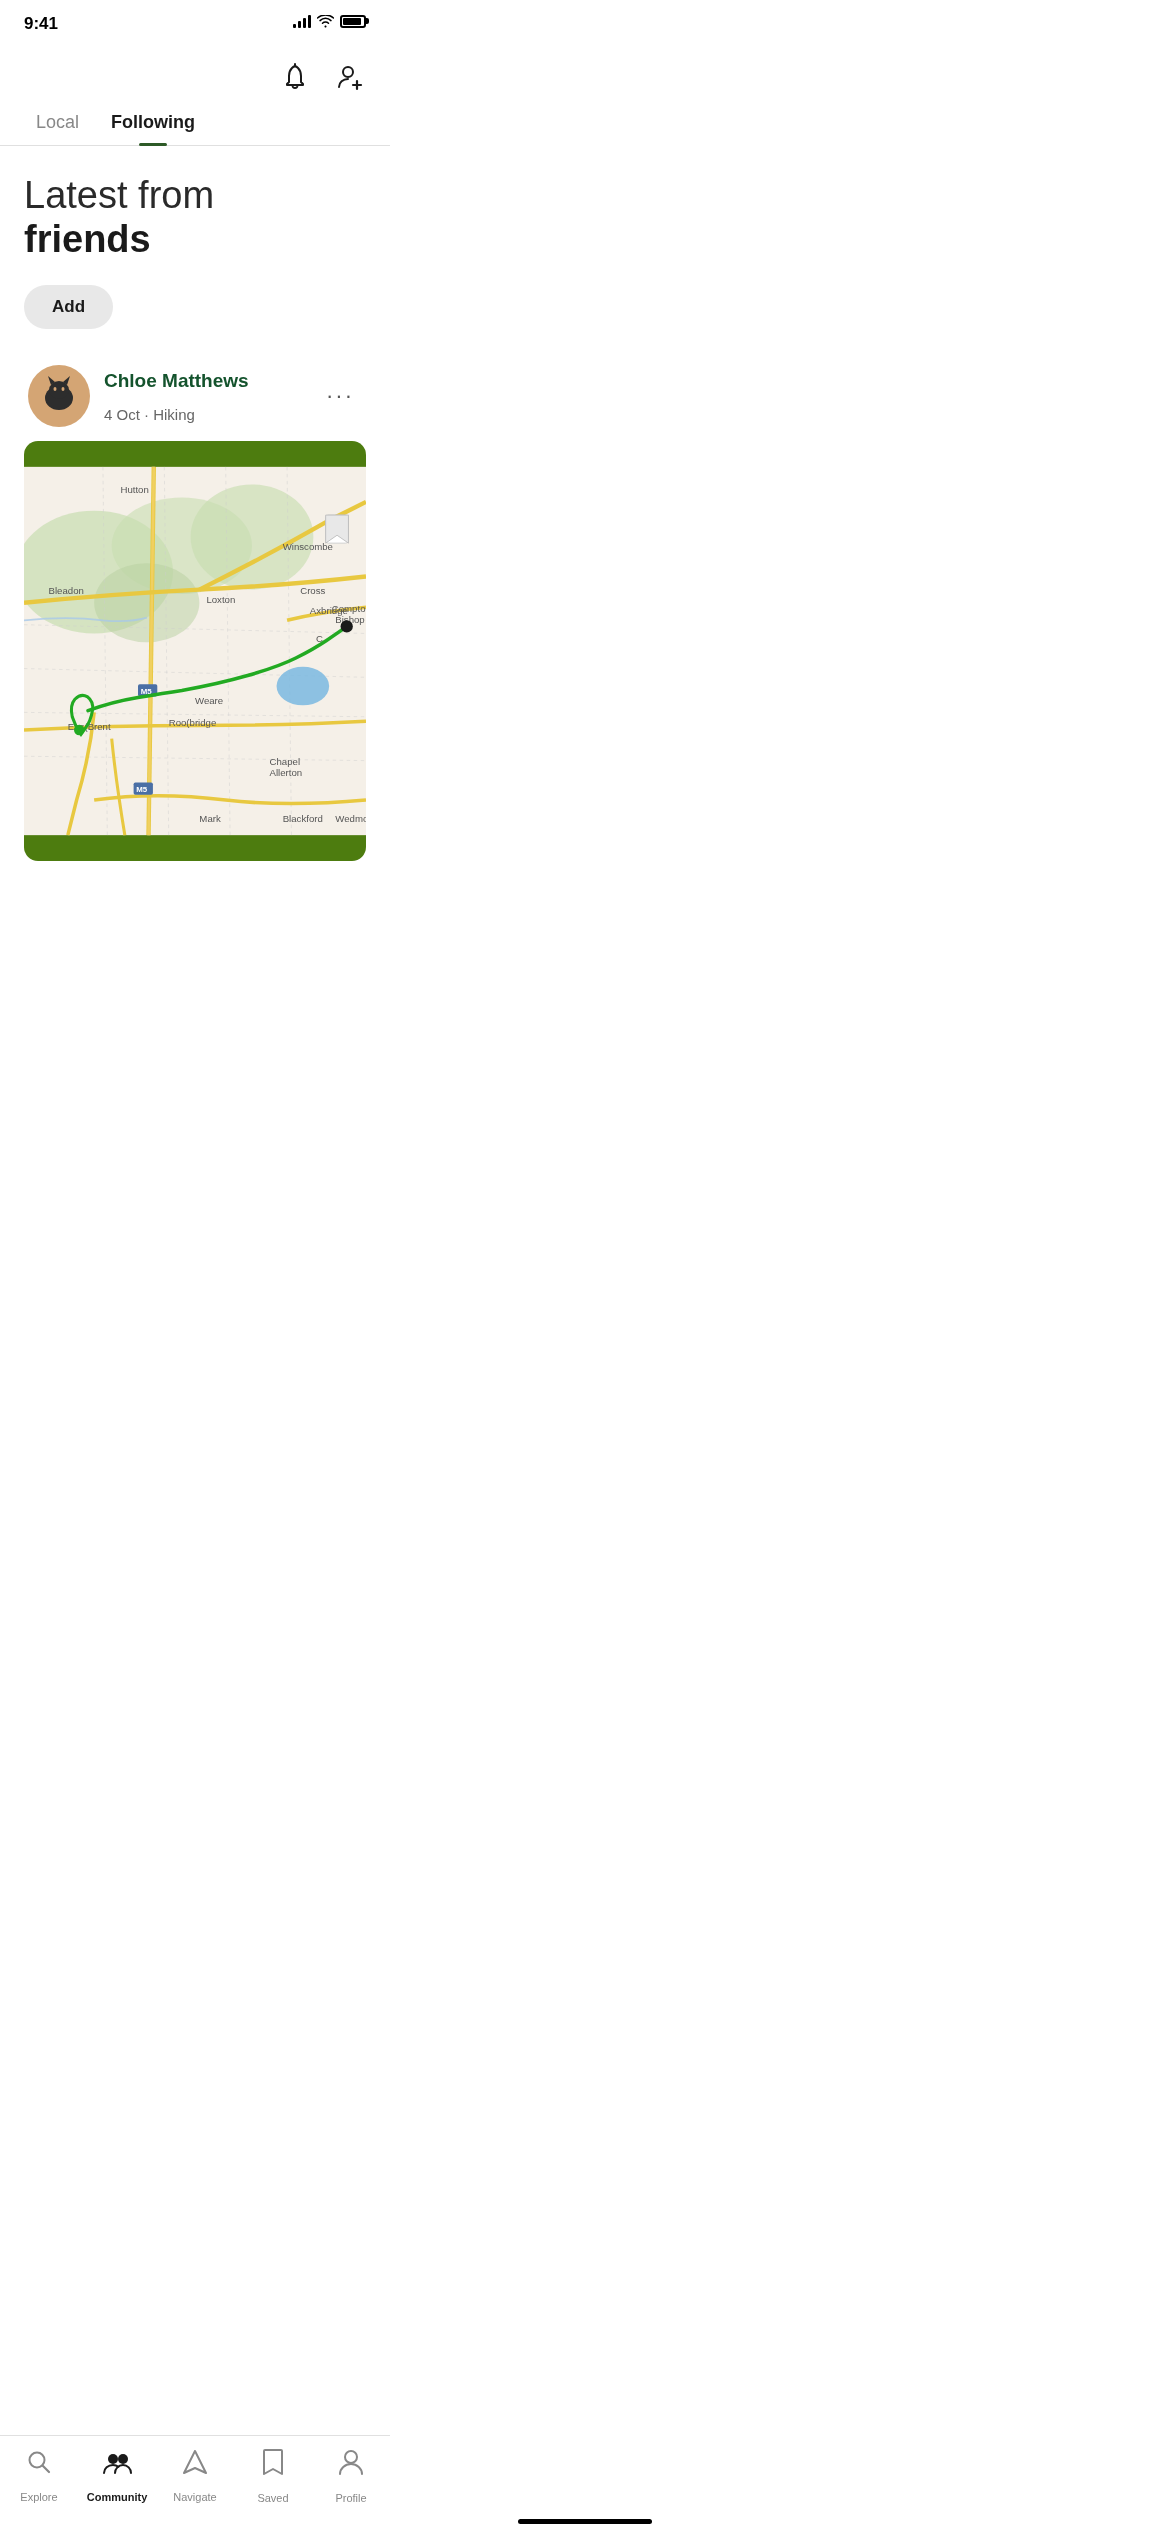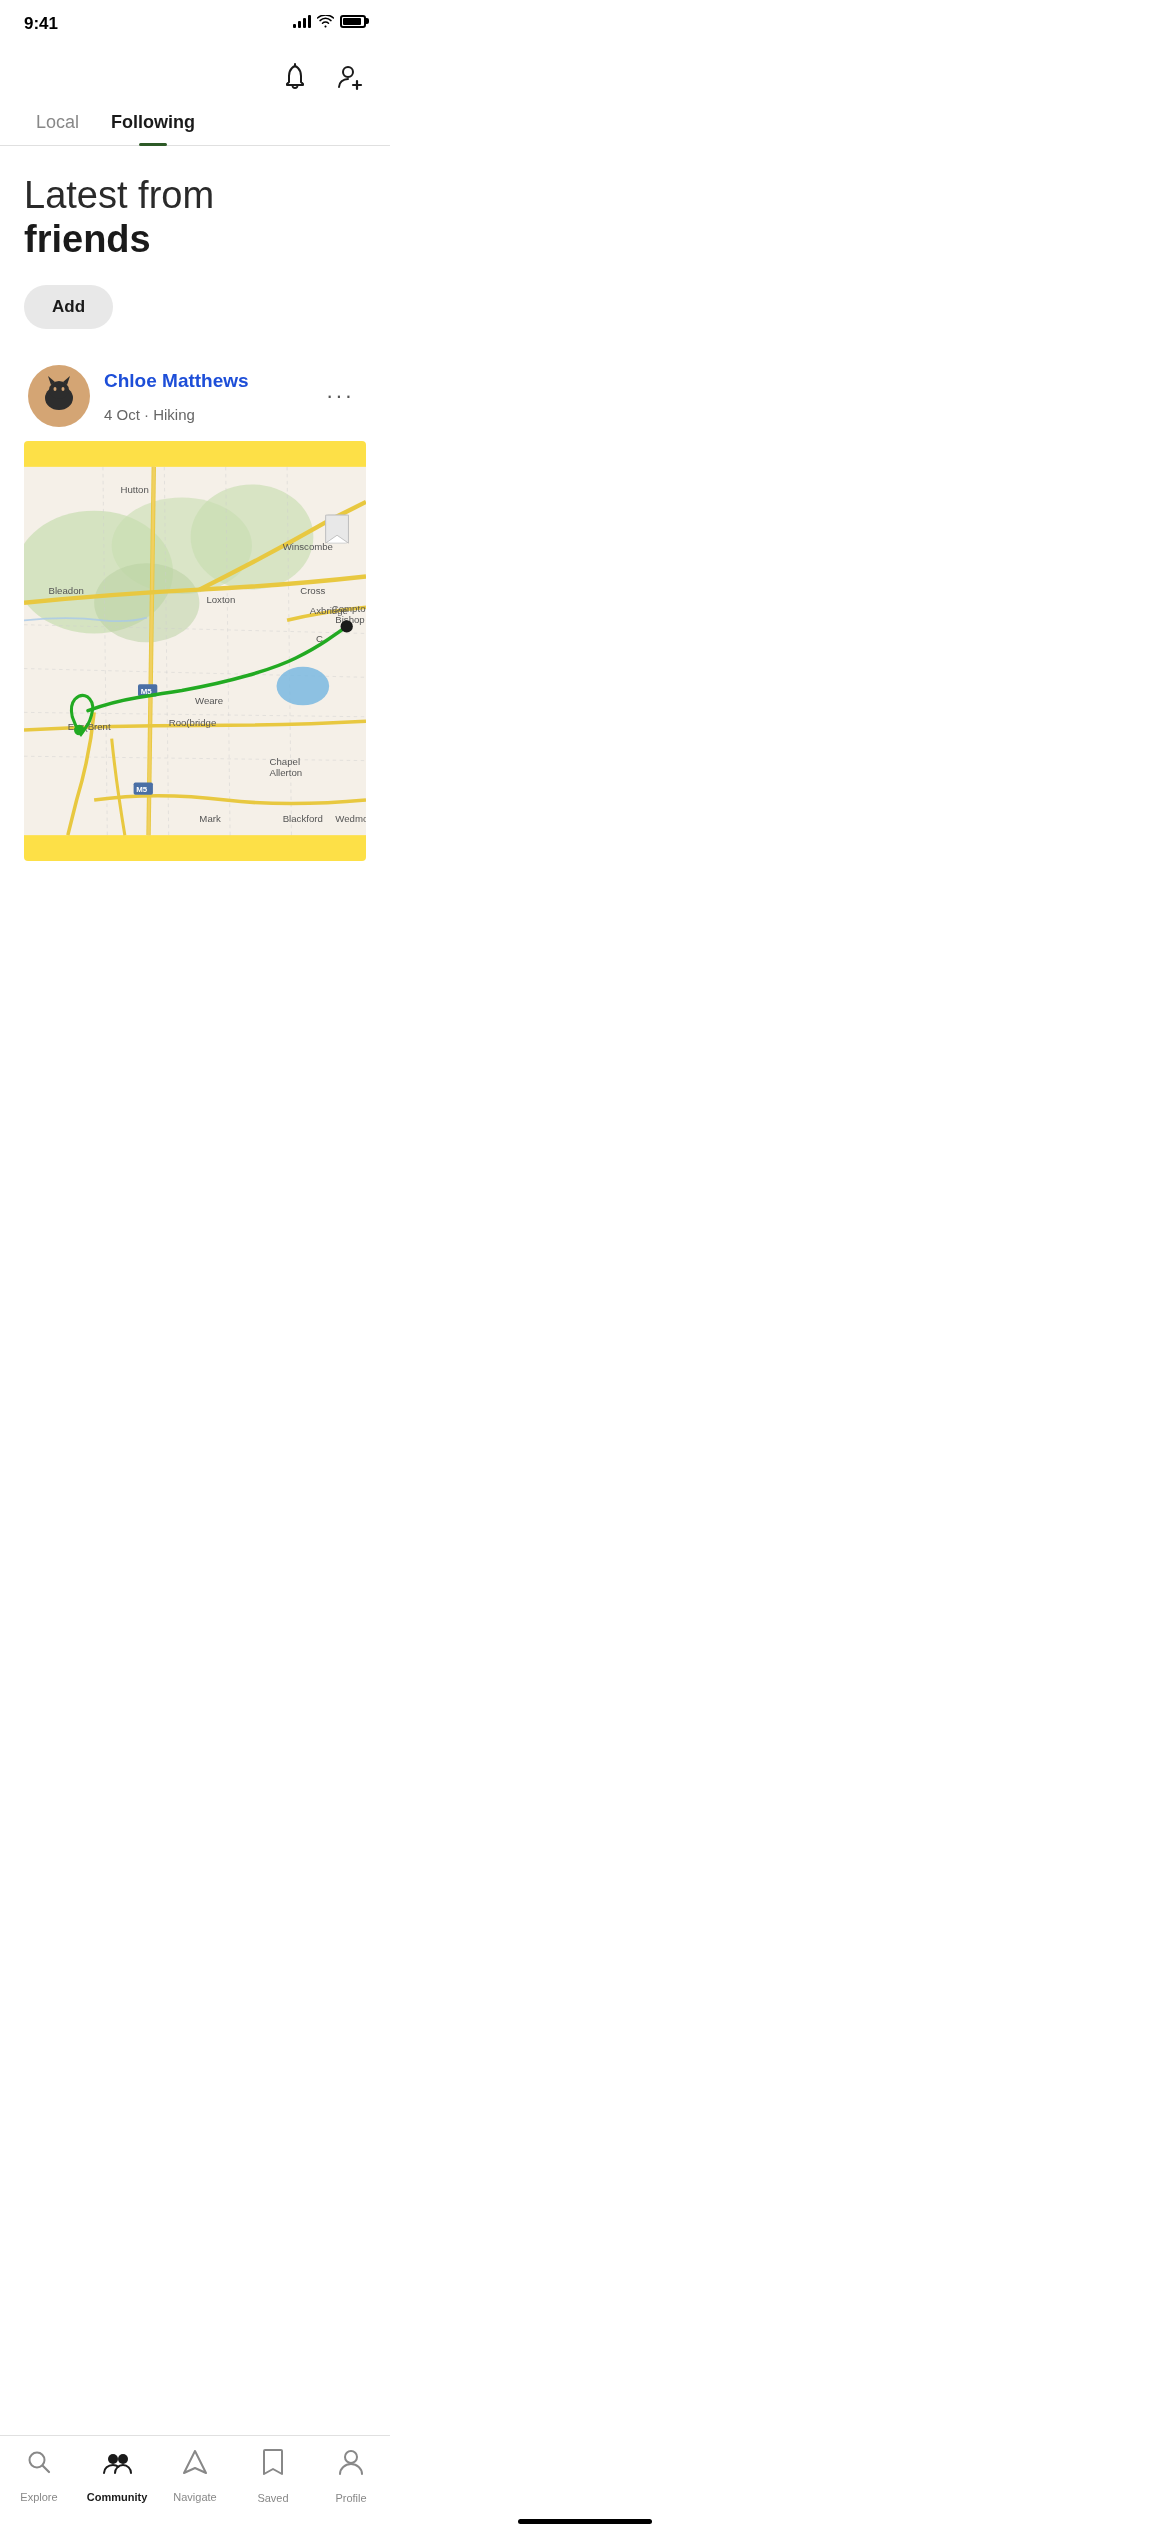--- a/index.html
+++ b/index.html
@@ -176,44 +176,44 @@
       align-items: center;
       justify-content: center;
     }
     .avatar-silhouette {
       width: 48px;
       height: 48px;
     }
     .post-user-name {
       font-size: 19px;
       font-weight: 600;
-      color: #1d4ed8;
+      color: #14532d;
     }
     .post-meta {
       font-size: 15px;
       color: #666;
       margin-top: 14px;
     }
     .more-options {
       font-size: 22px;
       color: #555;
       cursor: pointer;
       padding: 8px;
       letter-spacing: 2px;
     }
 
     
     .map-container {
       margin-top: 14px;
-      border-radius: 4px;
+      border-radius: 14px;
       overflow: hidden;
       width: 100%;
       height: 420px;
       position: relative;
-      background: #fde047;
+      background: #4d7c0f;
     }
 
     .map-svg {
       width: 100%;
       height: 100%;
     }
 
     
     .bottom-nav {
       position: fixed;

